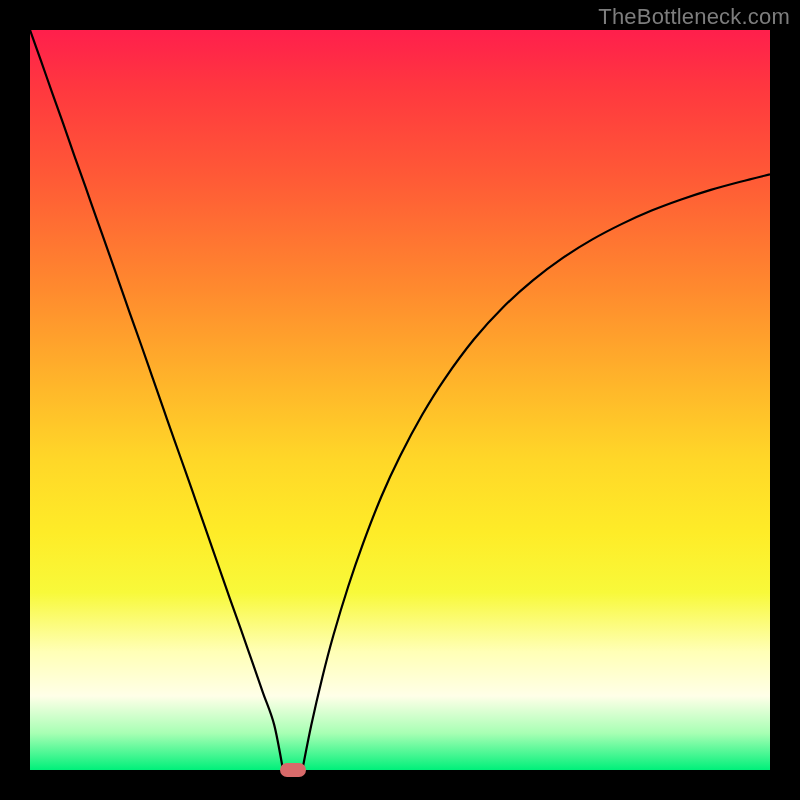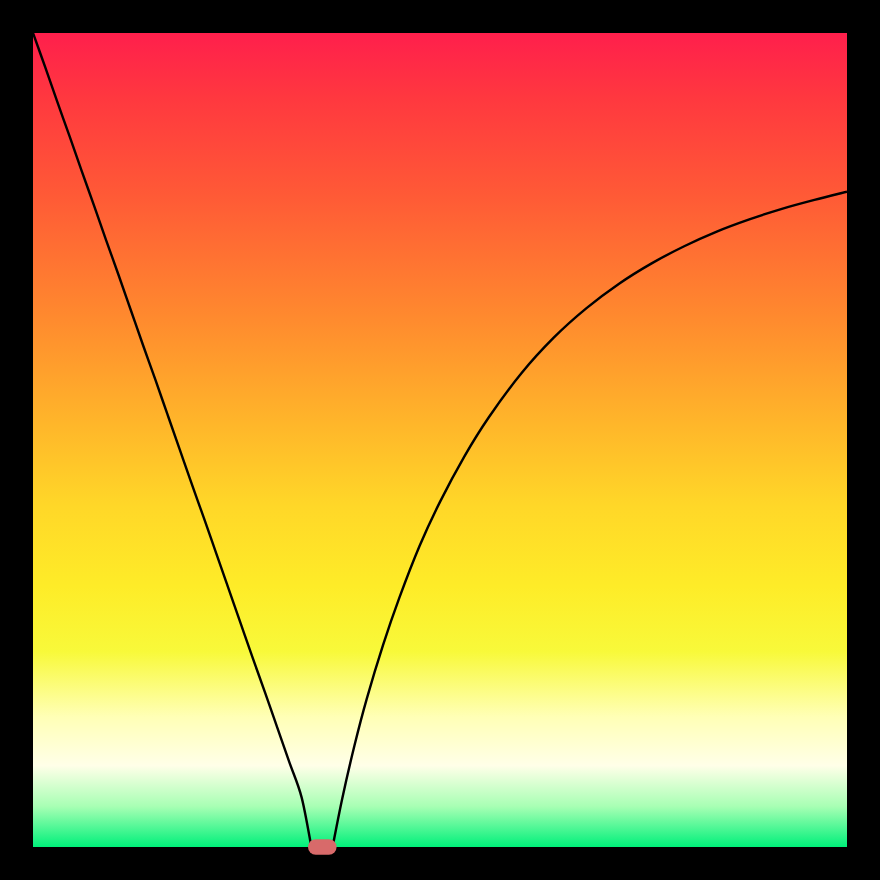--- a/index.html
+++ b/index.html
@@ -60,20 +60,21 @@
     width: 26px;
     height: 14px;
     border-radius: 7px;
     transform: translate(-50%, -50%);
   }
 </style>
 </head>
 <body>
 
 <div class="frame">
+  <div class="watermark">TheBottleneck.com</div>
 
   <div class="plot">
     <svg id="curve-svg" width="740" height="740" viewBox="0 0 740 740">
       <path id="curve-left" fill="none" stroke="#000000" stroke-width="2.2" d="M 0 0 C 1.8499999999999999 5.180000000000007, 7.4 20.596666666666714, 11.1 31.08000000000004 C 14.799999999999999 41.56333333333337, 18.5 52.41666666666665, 22.2 62.89999999999998 C 25.9 73.38333333333331, 29.599999999999998 83.49666666666667, 33.3 93.98000000000002 C 37 104.46333333333337, 40.699999999999996 115.31666666666673, 44.4 125.80000000000007 C 48.1 136.2833333333334, 51.8 146.39666666666668, 55.5 156.88 C 59.2 167.36333333333332, 62.89999999999999 178.2166666666667, 66.6 188.70000000000005 C 70.3 199.1833333333334, 74 209.29666666666677, 77.7 219.7800000000001 C 81.4 230.2633333333334, 85.1 240.9933333333333, 88.8 251.59999999999997 C 92.5 262.2066666666666, 96.2 272.93666666666667, 99.9 283.42 C 103.60000000000001 293.90333333333336, 107.3 304.0166666666667, 111 314.50000000000006 C 114.7 324.9833333333334, 118.4 335.71333333333337, 122.10000000000001 346.32 C 125.80000000000001 356.9266666666666, 129.5 367.5333333333333, 133.2 378.14 C 136.89999999999998 388.74666666666667, 140.60000000000002 399.47666666666663, 144.3 409.96 C 148 420.4433333333333, 151.70000000000002 430.5566666666666, 155.4 441.03999999999996 C 159.1 451.5233333333333, 162.8 462.25333333333333, 166.5 472.86 C 170.2 483.4666666666667, 173.89999999999998 494.0733333333333, 177.6 504.68 C 181.3 515.2866666666666, 185 525.8933333333333, 188.70000000000002 536.5 C 192.40000000000003 547.1066666666667, 196.10000000000002 557.8366666666666, 199.8 568.3199999999999 C 203.5 578.8033333333333, 207.2 588.9166666666666, 210.89999999999998 599.4 C 214.59999999999997 609.8833333333333, 218.3 620.6133333333333, 222 631.22 C 225.7 641.8266666666667, 229.39999999999998 652.4333333333333, 233.1 663.04 C 236.8 673.6466666666666, 240.87 682.0333333333333, 244.20000000000002 694.86 C 247.53000000000003 707.6866666666667, 251.60000000000002 732.4766666666667, 253.08 740"></path>
       <path id="curve-right" fill="none" stroke="#000000" stroke-width="2.2" d="M 272.32 740 C 273.8 732.6, 277.87 711.0166666666667, 281.2 695.6 C 284.53 680.1833333333334, 288.6 662.5466666666666, 292.3 647.5 C 296 632.4533333333334, 299.0833333333333 620.4899999999999, 303.4 605.3199999999999 C 307.71666666666664 590.15, 313.26666666666665 571.7733333333333, 318.2 556.48 C 323.1333333333333 541.1866666666667, 327.45 528.6066666666666, 333 513.56 C 338.55 498.51333333333326, 345.3333333333333 480.75333333333333, 351.5 466.2 C 357.6666666666667 451.64666666666665, 363.21666666666664 439.8066666666667, 370 426.24 C 376.78333333333336 412.67333333333335, 384.80000000000007 397.62666666666667, 392.20000000000005 384.8 C 399.6 371.97333333333336, 405.7666666666667 361.85999999999996, 414.40000000000003 349.28 C 423.03333333333336 336.7, 434.1333333333333 321.4066666666667, 444 309.32000000000005 C 453.8666666666667 297.2333333333334, 463.73333333333335 286.62666666666667, 473.6 276.76 C 483.4666666666667 266.8933333333333, 493.33333333333337 258.25999999999993, 503.20000000000005 250.11999999999995 C 513.0666666666667 241.97999999999996, 522.9333333333333 234.70333333333338, 532.8 227.92000000000007 C 542.6666666666666 221.13666666666677, 552.5333333333333 215.09333333333342, 562.4 209.42000000000007 C 572.2666666666667 203.74666666666673, 582.1333333333333 198.69000000000003, 592 193.88 C 601.8666666666667 189.06999999999996, 611.7333333333333 184.62999999999994, 621.6 180.55999999999995 C 631.4666666666667 176.48999999999995, 641.3333333333334 172.91333333333336, 651.2 169.46000000000004 C 661.0666666666667 166.00666666666672, 670.9333333333334 162.80000000000004, 680.8000000000001 159.84000000000003 C 690.6666666666667 156.88000000000002, 700.5333333333333 154.28999999999994, 710.4 151.69999999999993 C 720.2666666666667 149.10999999999993, 735.0666666666666 145.53333333333327, 740 144.29999999999995"></path>
     </svg>
     <div id="marker" class="marker" style="left: 262.7px; top: 740px; background: rgb(216, 106, 106);"></div>
   </div>
 </div>
 

